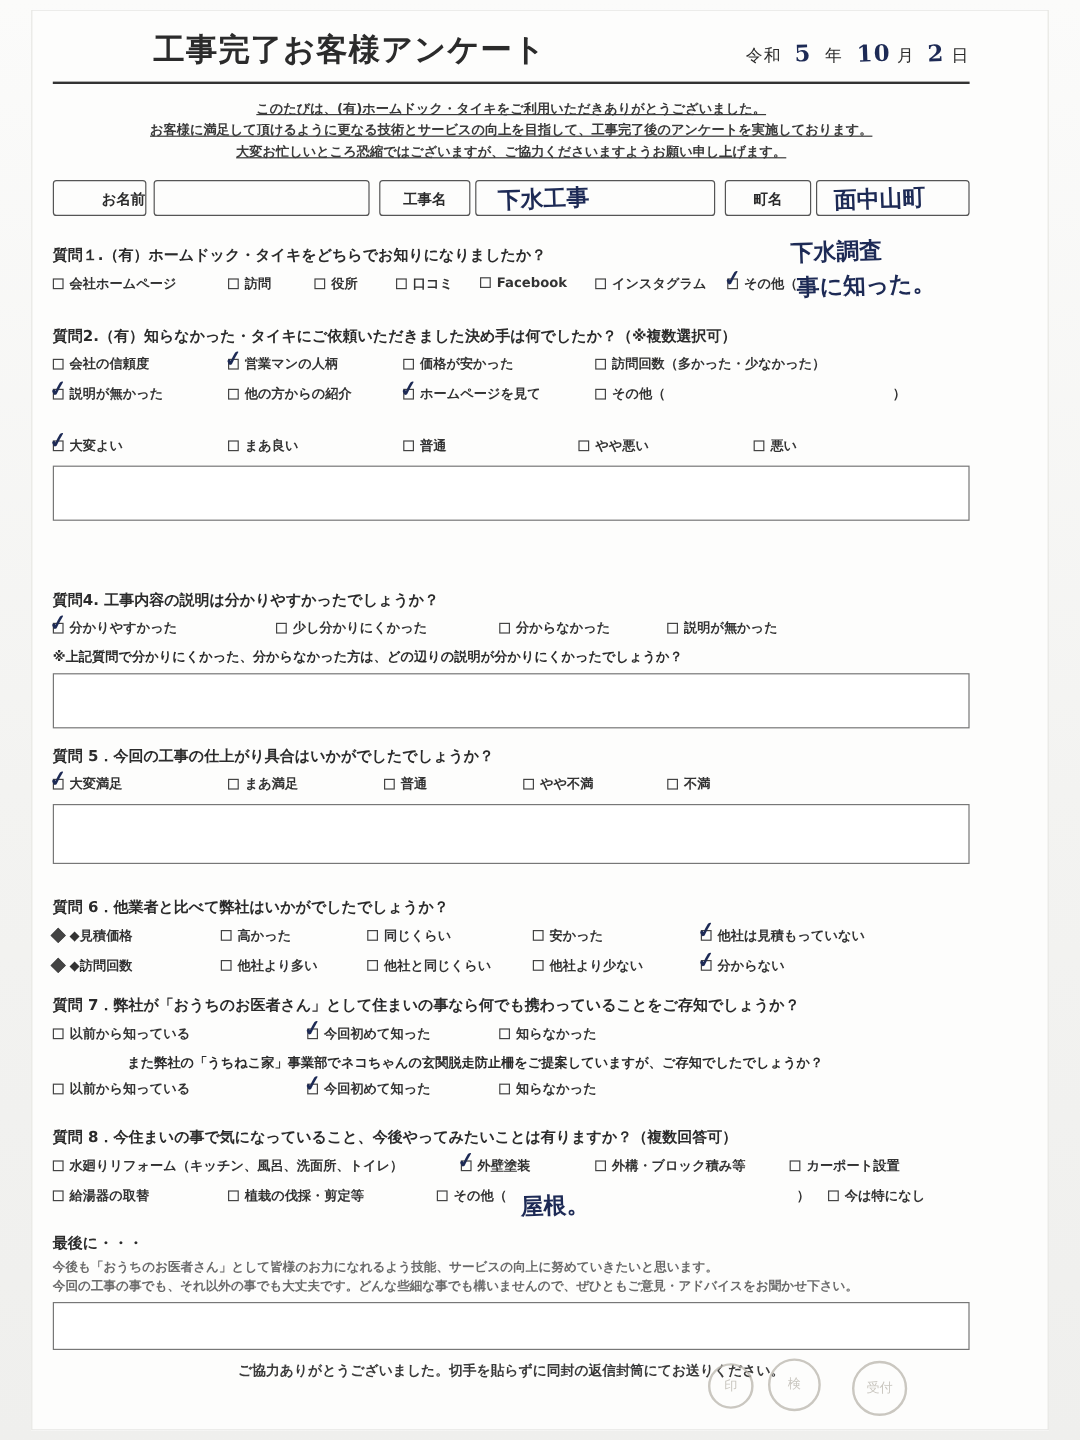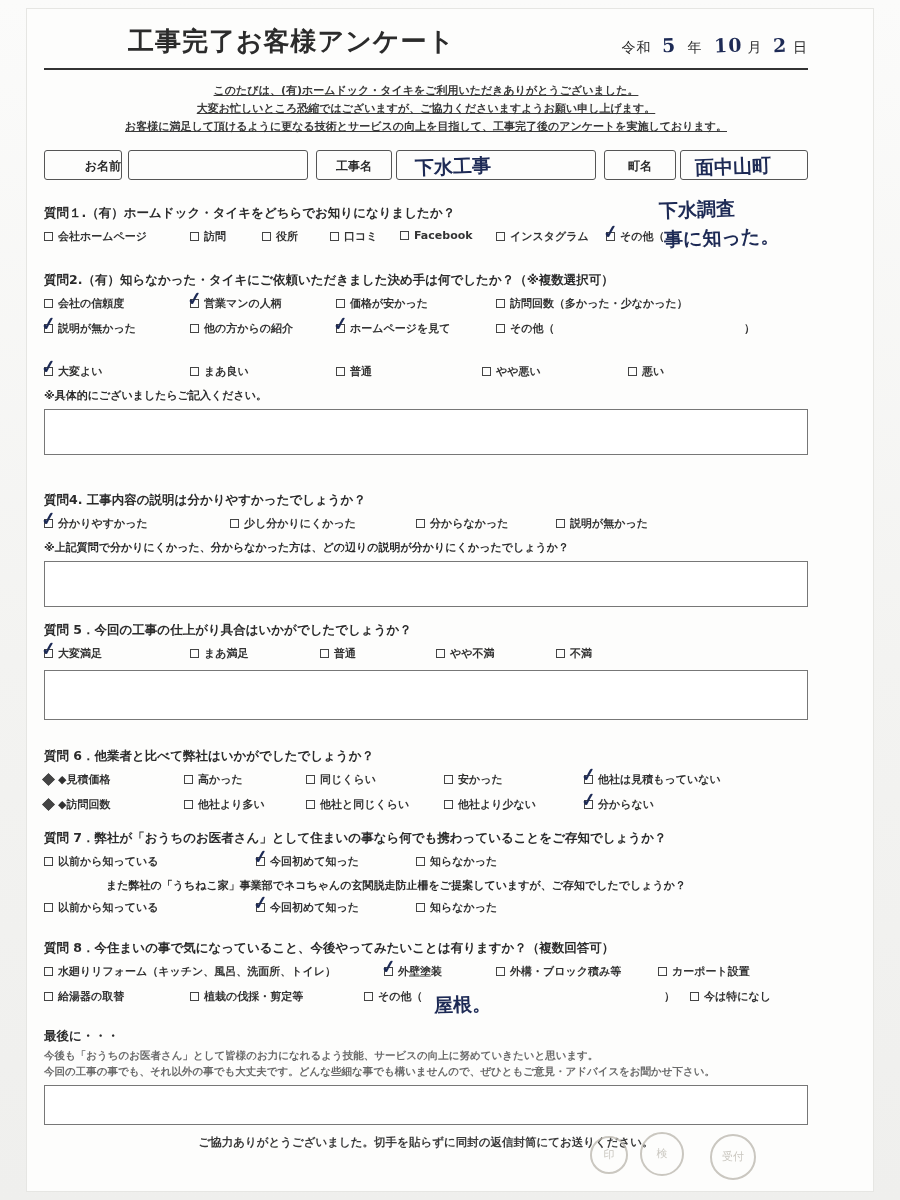--- a/index.html
+++ b/index.html
@@ -104,22 +104,22 @@
     &nbsp;<span>年</span>
     &nbsp;<span class="hw">10</span>
     <span>月</span>
     &nbsp;<span class="hw">2</span>
     <span>日</span>
   </span>
 </div>
 <div class="rule"></div>
 <div class="intro">
   <div>このたびは、(有)ホームドック・タイキをご利用いただきありがとうございました。</div>
+  <div>お客様に満足して頂けるように更なる技術とサービスの向上を目指して、工事完了後のアンケートを実施しております。</div>
   <div>大変お忙しいところ恐縮ではございますが、ご協力くださいますようお願い申し上げます。</div>
-  <div>お客様に満足して頂けるように更なる技術とサービスの向上を目指して、工事完了後のアンケートを実施しております。</div>
 </div>
 
 <div class="strip">
   <div class="box lbl" style="left:0;top:0;width:78px;text-align:right;">お名前</div>
   <div class="box" style="left:84px;top:0;width:180px;"></div>
 
   <div class="box lbl" style="left:272px;top:0;width:76px;">工事名</div>
   <div class="box" style="left:352px;top:0;width:200px;">
     <span class="hw" style="margin-left:18px;line-height:30px;">下水工事</span>
   </div>
@@ -163,21 +163,20 @@
 </div>
 
 <div class="q" style="top:357px;">
   <div class="opts">
     <span class="opt" style="left:0;"><span class="cbwrap"><span class="cb"></span><span class="check">✓</span></span><span>大変よい</span></span>
     <span class="opt" style="left:146px;"><span class="cbwrap"><span class="cb"></span></span><span>まあ良い</span></span>
     <span class="opt" style="left:292px;"><span class="cbwrap"><span class="cb"></span></span><span>普通</span></span>
     <span class="opt" style="left:438px;"><span class="cbwrap"><span class="cb"></span></span><span>やや悪い</span></span>
     <span class="opt" style="left:584px;"><span class="cbwrap"><span class="cb"></span></span><span>悪い</span></span>
   </div>
-  <div class="note">※具体的にございましたらご記入ください。</div>
   <div class="inbox"><span></span></div>
 </div>
 
 <div class="q" style="top:492px;">
   <div>質問4. 工事内容の説明は分かりやすかったでしょうか？</div>
   <div class="opts">
     <span class="opt" style="left:0;"><span class="cbwrap"><span class="cb"></span><span class="check">✓</span></span><span>分かりやすかった</span></span>
     <span class="opt" style="left:186px;"><span class="cbwrap"><span class="cb"></span></span><span>少し分かりにくかった</span></span>
     <span class="opt" style="left:372px;"><span class="cbwrap"><span class="cb"></span></span><span>分からなかった</span></span>
     <span class="opt" style="left:512px;"><span class="cbwrap"><span class="cb"></span></span><span>説明が無かった</span></span>

